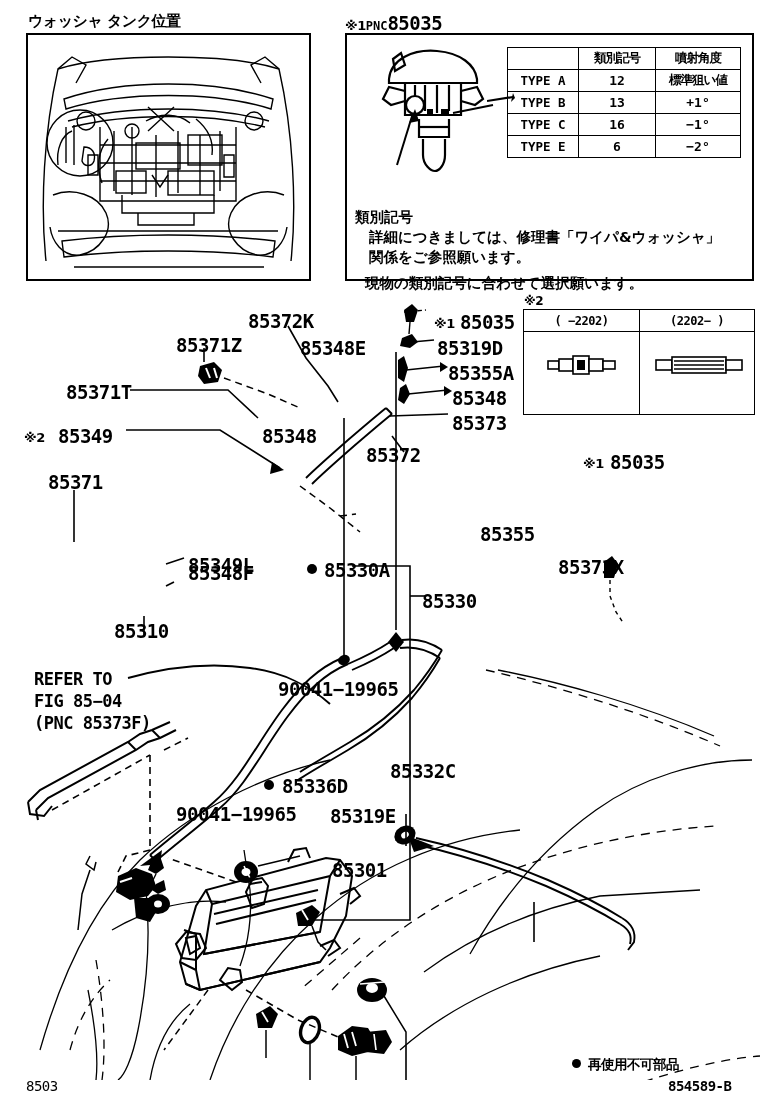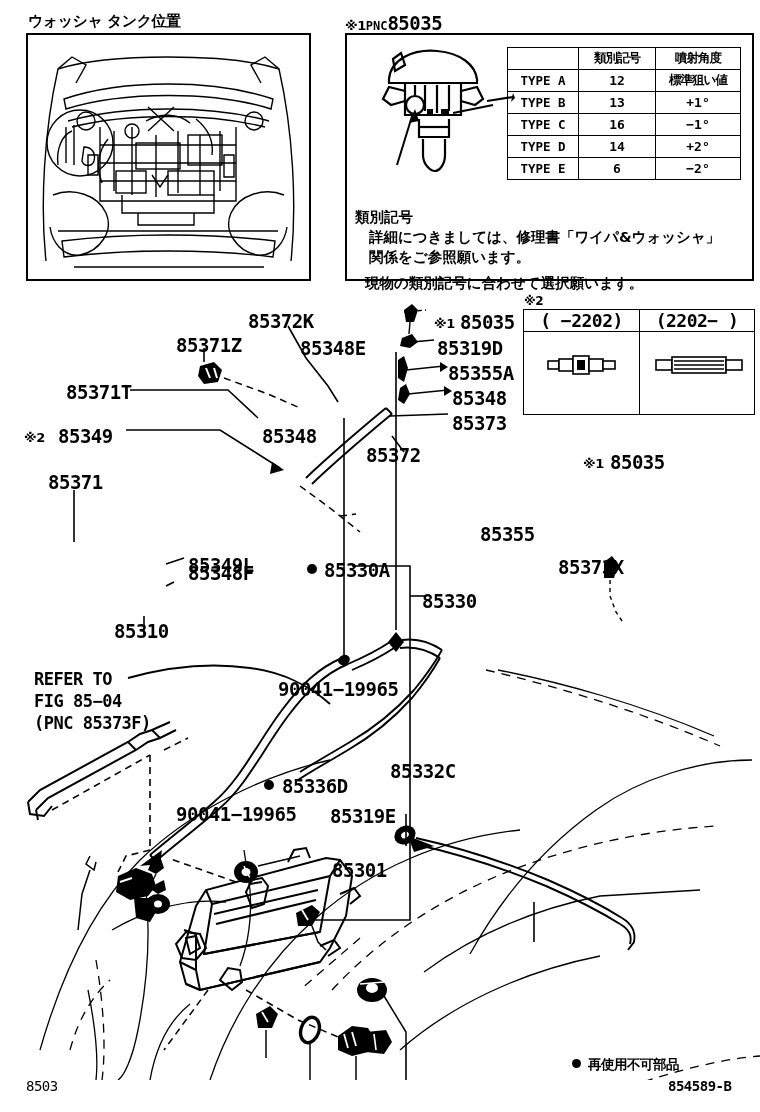--- a/index.html
+++ b/index.html
@@ -51,21 +51,21 @@
   #noteBlock .ind{margin-left:14px;}
   #noteBlock .sp{margin-top:6px;margin-left:10px;}
 
   
   #v2Title{left:524px;top:294px;font-size:12px;font-weight:700;font-family:"DejaVu Sans",sans-serif;}
   #v2Box{left:523px;top:309px;width:232px;height:106px;border:1.5px solid #000;box-sizing:border-box;}
   #v2Box .vcol{position:absolute;top:0;bottom:0;width:50%;box-sizing:border-box;}
   #v2Box .vcol.right{left:50%;border-left:1.5px solid #000;}
   #v2Box .vhd{
     height:22px;border-bottom:1.5px solid #000;box-sizing:border-box;
-    font-family:"DejaVu Sans Mono","Liberation Mono",monospace;font-size:18px;font-weight:700;
+    font-family:"DejaVu Sans Mono","Liberation Mono",monospace;font-size:12px;font-weight:700;
     display:flex;align-items:center;justify-content:center;letter-spacing:-0.5px;
   }
 
   
   #footLeft{left:26px;top:1078px;font-size:14px;font-family:"DejaVu Sans Mono",monospace;font-weight:400;}
   #footRight{left:668px;top:1078px;font-size:14px;font-family:"DejaVu Sans Mono",monospace;font-weight:700;}
   #legend{left:572px;top:1056px;font-size:13.5px;}
   #legend .dot{display:inline-block;width:9px;height:9px;border-radius:50%;background:#000;margin-right:7px;vertical-align:1px;}
 
   .blkdot{position:absolute;width:10px;height:10px;border-radius:50%;background:#000;}
@@ -172,25 +172,20 @@
       </tr>
       <tr>
         <td class="c0">TYPE B</td>
         <td class="c1">13</td>
         <td class="c2">+1°</td>
       </tr>
       <tr>
         <td class="c0">TYPE C</td>
         <td class="c1">16</td>
         <td class="c2">−1°</td>
-      </tr>
-      <tr>
-        <td class="c0">TYPE D</td>
-        <td class="c1">14</td>
-        <td class="c2">+2°</td>
       </tr>
       <tr>
         <td class="c0">TYPE E</td>
         <td class="c1">6</td>
         <td class="c2">−2°</td>
       </tr>
     </tbody>
       </table>
 
     <div id="noteBlock">

